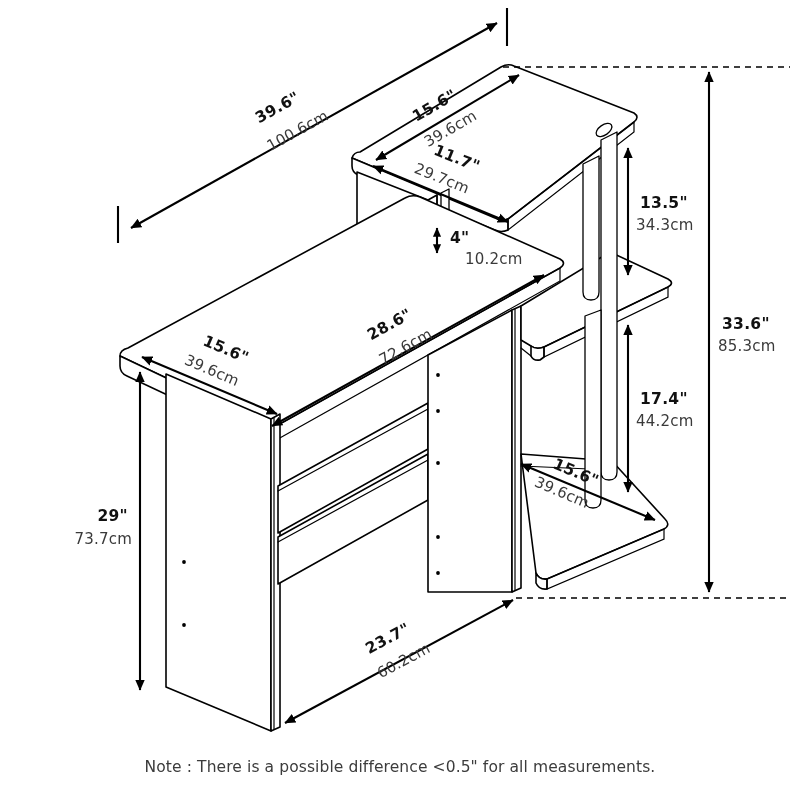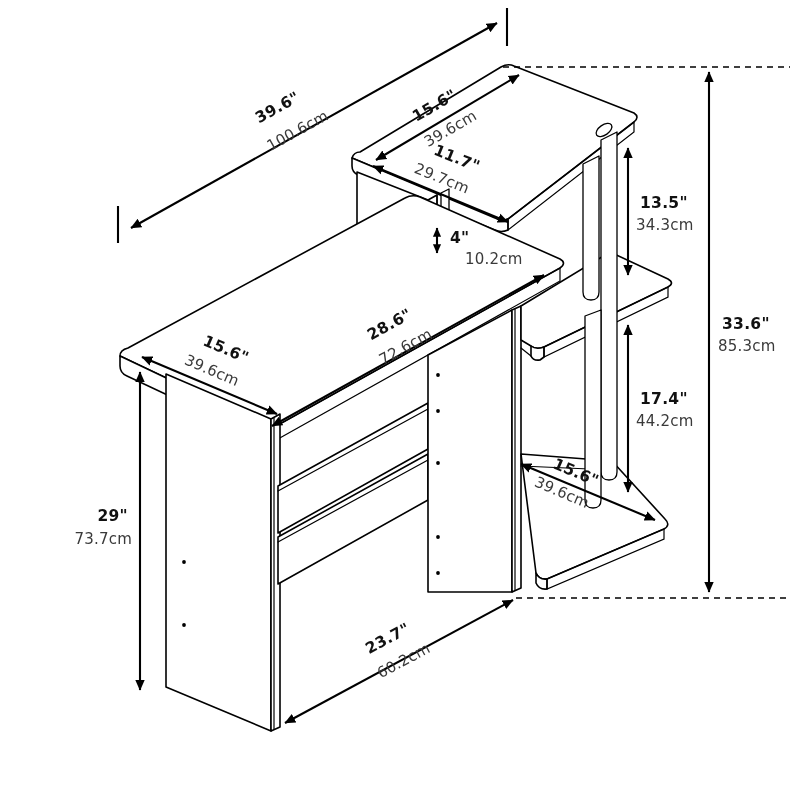--- a/index.html
+++ b/index.html
@@ -285,13 +285,14 @@
 
       <g>
         <line class="dimline" x1="285" y1="723" x2="513" y2="600" marker-start="url(#ah)" marker-end="url(#ah)"></line>
         <text class="dimtext dim-in" x="390" y="643" text-anchor="middle" transform="rotate(-28 390 643)">23.7"</text>
         <text class="dimtext dim-cm" x="406" y="665" text-anchor="middle" transform="rotate(-28 406 665)">60.2cm</text>
       </g>
 
     </g>
   </svg>
 
+  <div class="note">Note : There is a possible difference &lt;0.5" for all measurements.</div>
 </div>
 
 </body></html>

